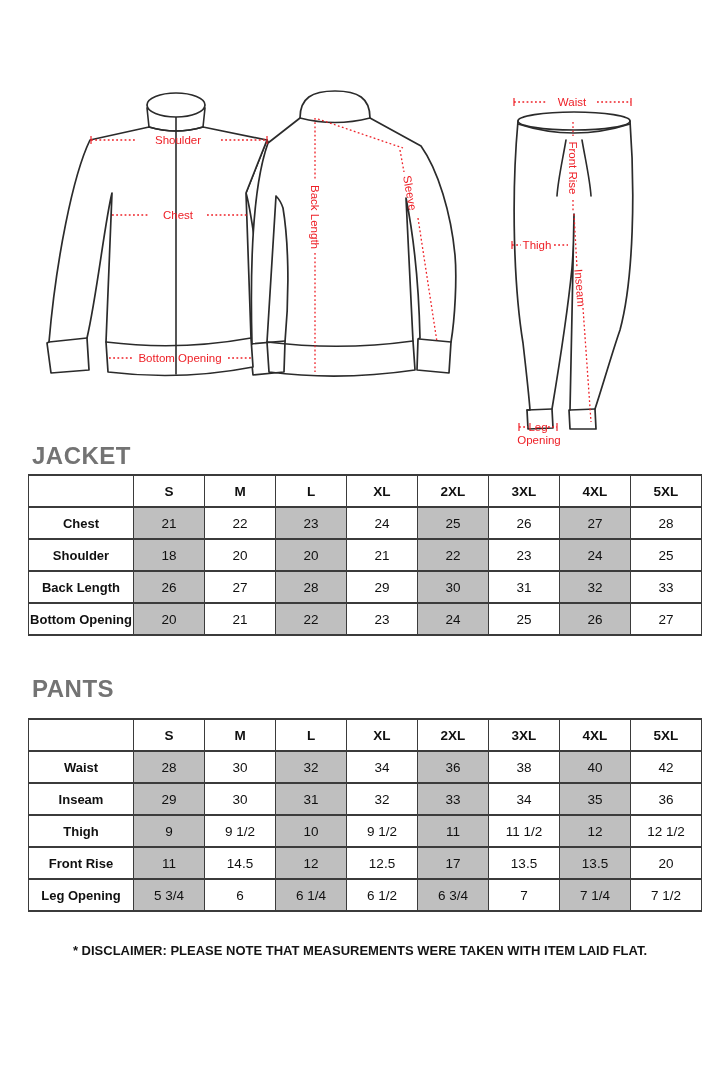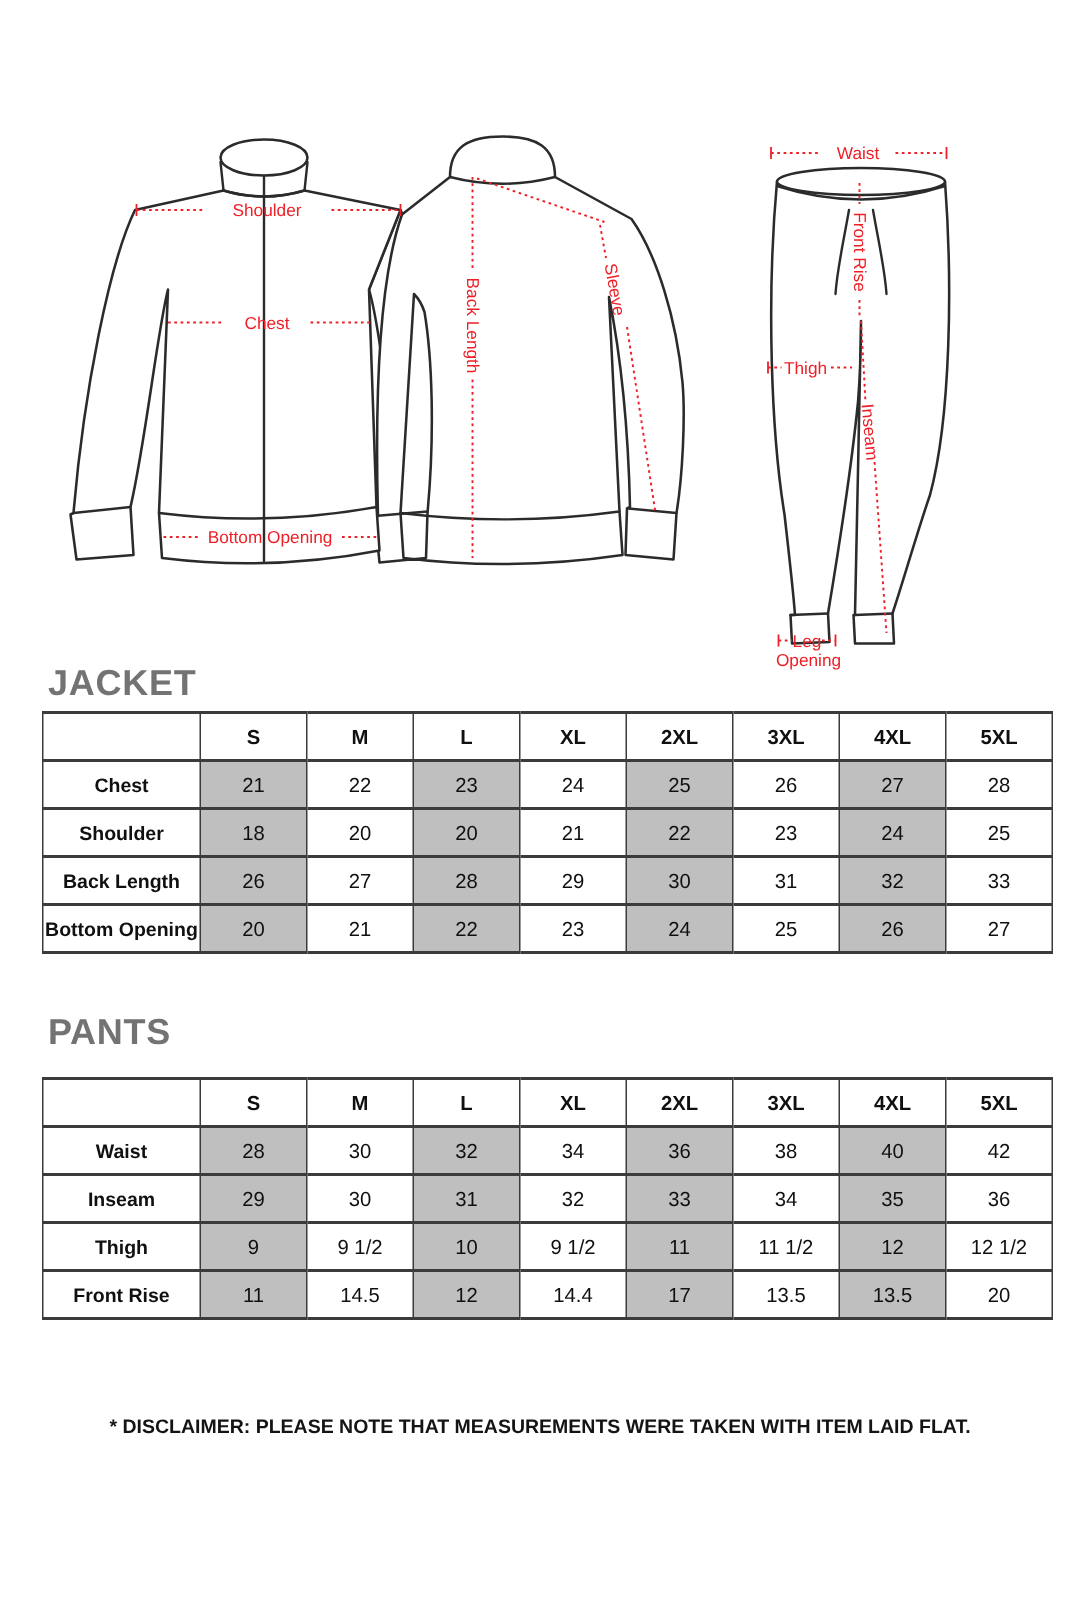--- a/index.html
+++ b/index.html
@@ -246,26 +246,37 @@
           <td class="shaded">11</td>
           <td>11 1/2</td>
           <td class="shaded">12</td>
           <td>12 1/2</td>
         </tr>
         <tr>
           <th class="rowlabel">Front Rise</th>
           <td class="shaded">11</td>
           <td>14.5</td>
           <td class="shaded">12</td>
-          <td>14.4</td>
+          <td>12.5</td>
           <td class="shaded">17</td>
           <td>13.5</td>
           <td class="shaded">13.5</td>
           <td>20</td>
         </tr>
+        <tr>
+          <th class="rowlabel">Leg Opening</th>
+          <td class="shaded">5 3/4</td>
+          <td>6</td>
+          <td class="shaded">6 1/4</td>
+          <td>6 1/2</td>
+          <td class="shaded">6 3/4</td>
+          <td>7</td>
+          <td class="shaded">7 1/4</td>
+          <td>7 1/2</td>
+        </tr>
       </tbody>
   </table>
 
   <div id="disclaimer">
     <div>* DISCLAIMER: PLEASE NOTE THAT MEASUREMENTS WERE TAKEN WITH ITEM LAID FLAT.</div>
   </div>
 
 </div>
 
 </body></html>

